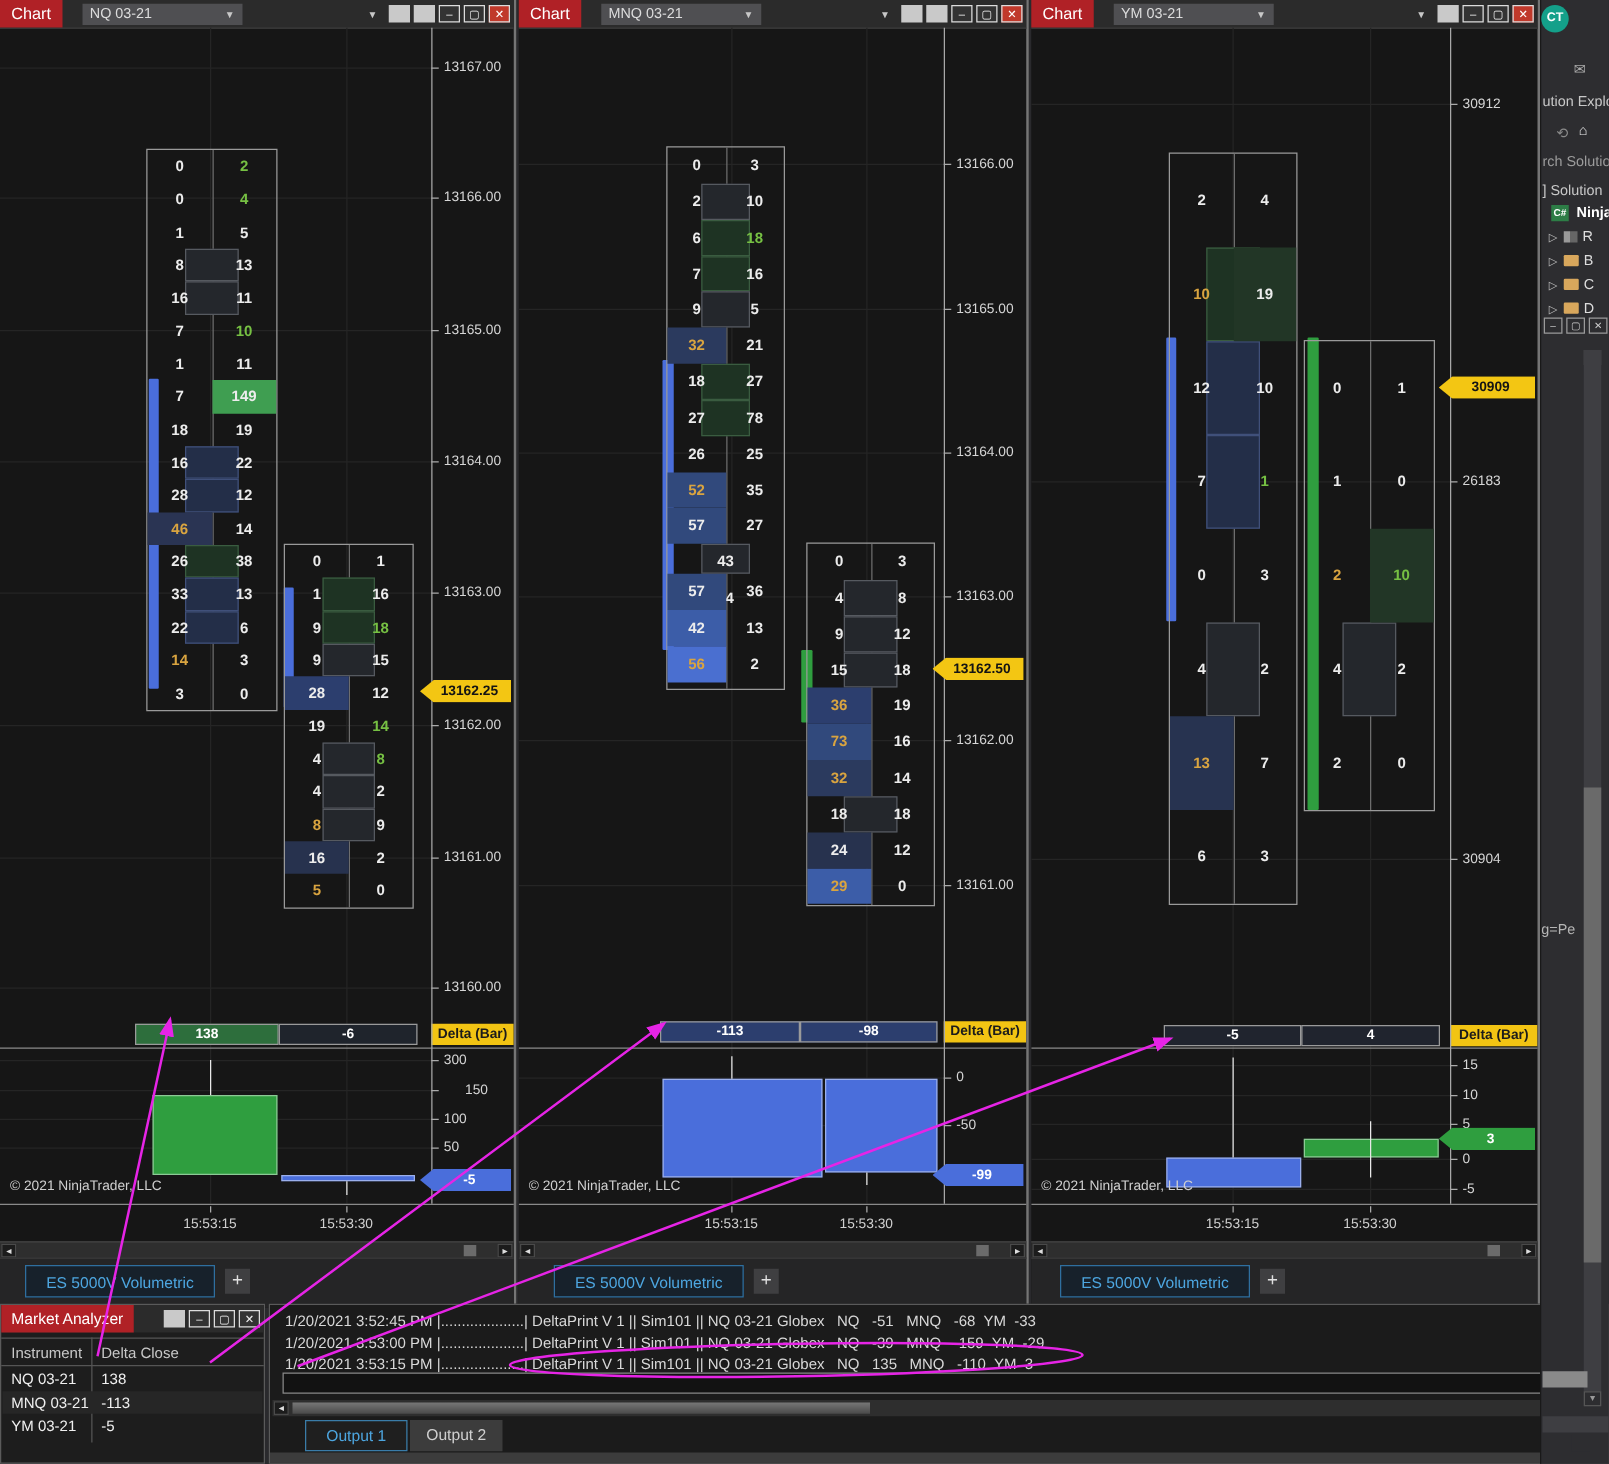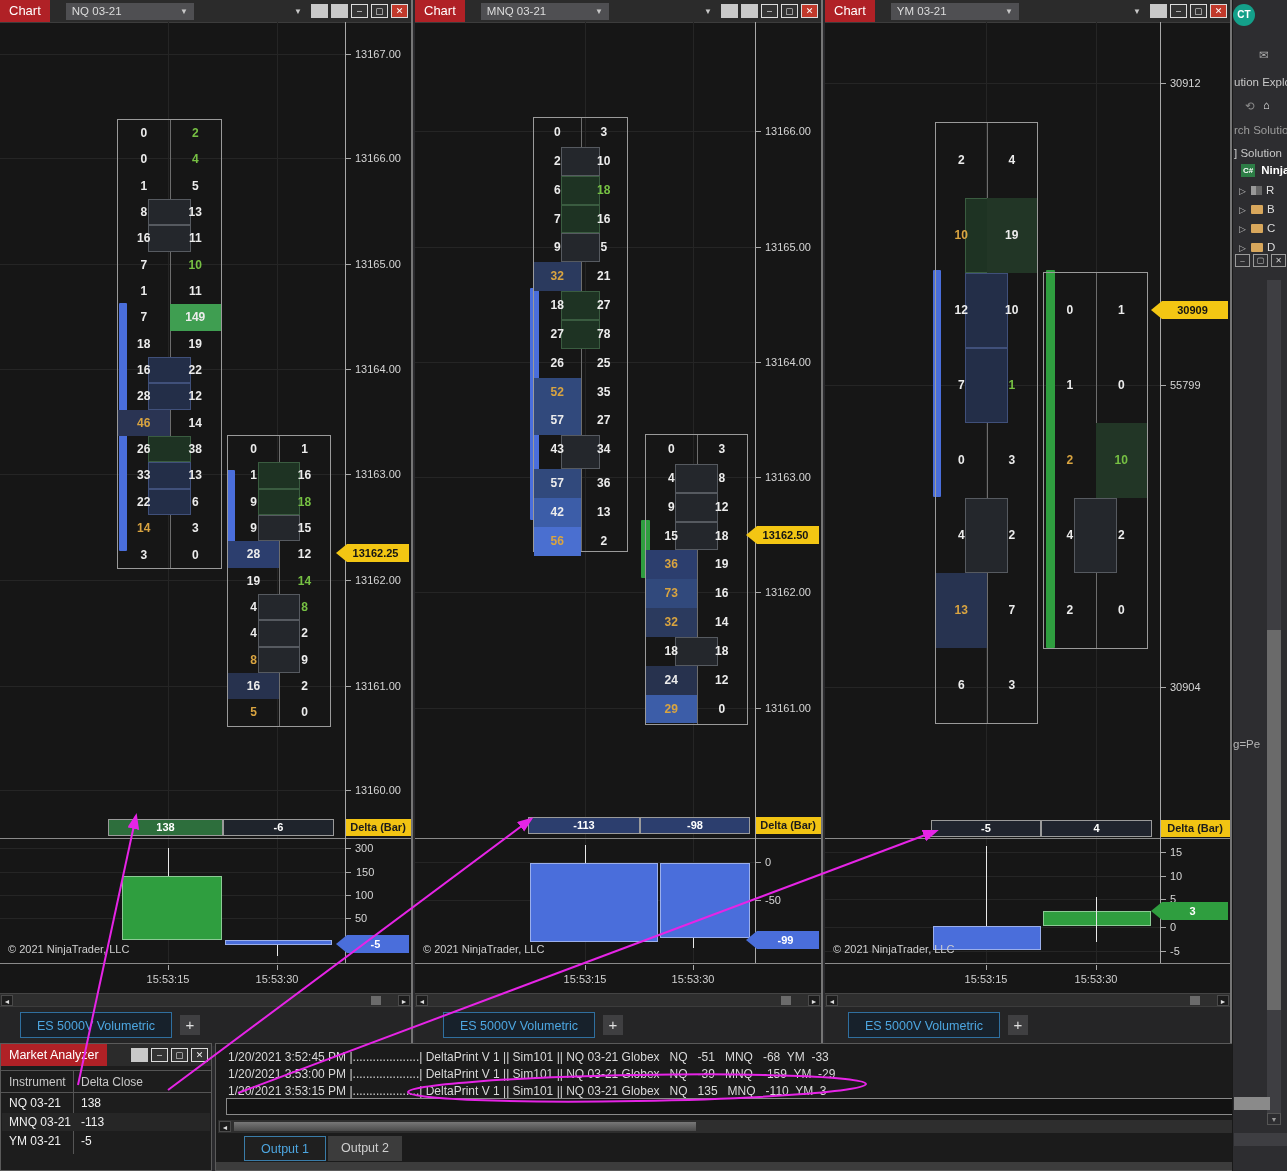--- a/index.html
+++ b/index.html
@@ -266,21 +266,21 @@
       <div class="tick-lbl" style="left: 355px; top: 452px;">13163.00</div>
       <div class="tick-dash" style="left: 345px; top: 558px;"></div>
       <div class="tick-lbl" style="left: 355px; top: 558px;">13162.00</div>
       <div class="tick-dash" style="left: 345px; top: 664px;"></div>
       <div class="tick-lbl" style="left: 355px; top: 664px;">13161.00</div>
       <div class="tick-dash" style="left: 345px; top: 768px;"></div>
       <div class="tick-lbl" style="left: 355px; top: 768px;">13160.00</div>
       <div class="tick-dash" style="left: 345px; top: 826px;"></div>
       <div class="tick-lbl" style="left: 355px; top: 826px;">300</div>
       <div class="tick-dash" style="left: 345px; top: 850px;"></div>
-      <div class="tick-lbl" style="left: 356px; top: 850px;">150</div>
+      <div class="tick-lbl" style="left: 372px; top: 850px;">150</div>
       <div class="tick-dash" style="left: 345px; top: 873px;"></div>
       <div class="tick-lbl" style="left: 355px; top: 873px;">100</div>
       <div class="tick-dash" style="left: 345px; top: 896px;"></div>
       <div class="tick-lbl" style="left: 355px; top: 896px;">50</div>
       <div class="hbar" style="left: 122px; top: 854px; width: 100px; height: 64px; background: rgb(47, 158, 63);"></div>
       <div class="hbar" style="left: 225px; top: 918px; width: 107px; height: 5px; background: rgb(74, 110, 219);"></div>
       <div class="wick" style="left: 168px; top: 826px; height: 28px;"></div>
       <div class="wick" style="left: 277px; top: 923px; height: 11px;"></div>
       <div class="marker yellow" style="left: 336px; top: 522px; width: 73px;">13162.25</div>
       <div class="marker blue" style="left: 336px; top: 913px; width: 73px;">-5</div>
@@ -374,21 +374,21 @@
           <div class="fpcell" style="line-height: 28.85px; background: transparent;">25</div>
         </div>
         <div class="fprow" style="height: 28.85px; align-items: center;">
           <div class="fpcell o" style="line-height: 28.85px; background: rgb(49, 73, 124);">52</div>
           <div class="fpcell" style="line-height: 28.85px; background: transparent;">35</div>
         </div>
         <div class="fprow" style="height: 28.85px;">
           <div class="fpcell" style="line-height: 28.85px; background: rgb(49, 73, 124);">57</div>
           <div class="fpcell" style="line-height: 28.85px; background: transparent;">27</div>
         </div>
-        <div class="fprow" style="height: 34px;">
+        <div class="fprow" style="height: 24px; flex-direction: column;">
           <div class="body gray"></div>
           <div class="fpcell" style="line-height: 28.85px; background: transparent;">43</div>
           <div class="fpcell" style="line-height: 28.85px; background: transparent;">34</div>
         </div>
         <div class="fprow" style="height: 28.85px;">
           <div class="fpcell" style="line-height: 28.85px; background: rgb(49, 73, 124);">57</div>
           <div class="fpcell" style="line-height: 28.85px; background: transparent;">36</div>
         </div>
         <div class="fprow" style="height: 28.85px;">
           <div class="fpcell" style="line-height: 28.85px; background: rgb(60, 93, 168);">42</div>
@@ -583,21 +583,21 @@
       </div>
       <div class="dcell" style="left: 106px; top: 798px; width: 110px; background: rgb(32, 36, 46);">-5</div>
       <div class="dcell" style="left: 216px; top: 798px; width: 111px; background: rgb(32, 36, 46);">4</div>
       <div class="dlabel" style="left: 335px; top: 798px; width: 70px;">Delta (Bar)</div>
       <div class="sep" style="top: 816px; width: 407px;"></div>
       <div class="sep" style="top: 941px; width: 407px;"></div>
       <div class="axisline" style="left: 335px; height: 941px;"></div>
       <div class="tick-dash" style="left: 335px; top: 61px;"></div>
       <div class="tick-lbl" style="left: 345px; top: 61px;">30912</div>
       <div class="tick-dash" style="left: 335px; top: 363px;"></div>
-      <div class="tick-lbl" style="left: 345px; top: 363px;">55799</div>
+      <div class="tick-lbl" style="left: 345px; top: 363px;">26183</div>
       <div class="tick-dash" style="left: 335px; top: 665px;"></div>
       <div class="tick-lbl" style="left: 345px; top: 665px;">30904</div>
       <div class="tick-dash" style="left: 335px; top: 830px;"></div>
       <div class="tick-lbl" style="left: 345px; top: 830px;">15</div>
       <div class="tick-dash" style="left: 335px; top: 854px;"></div>
       <div class="tick-lbl" style="left: 345px; top: 854px;">10</div>
       <div class="tick-dash" style="left: 335px; top: 877px;"></div>
       <div class="tick-lbl" style="left: 345px; top: 877px;">5</div>
       <div class="tick-dash" style="left: 335px; top: 905px;"></div>
       <div class="tick-lbl" style="left: 345px; top: 905px;">0</div>

